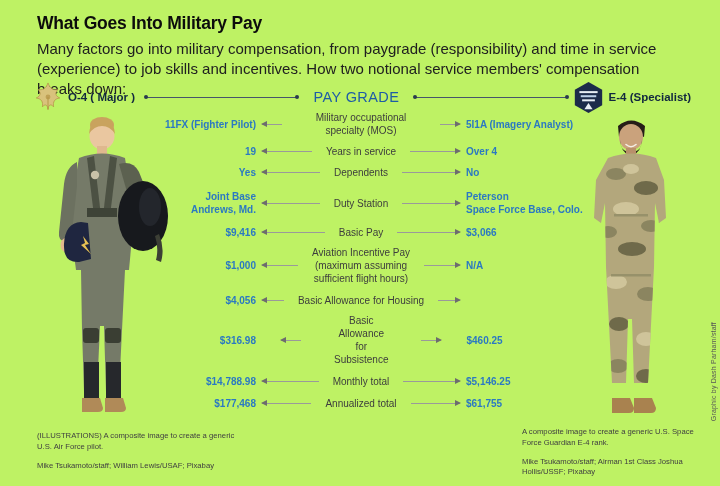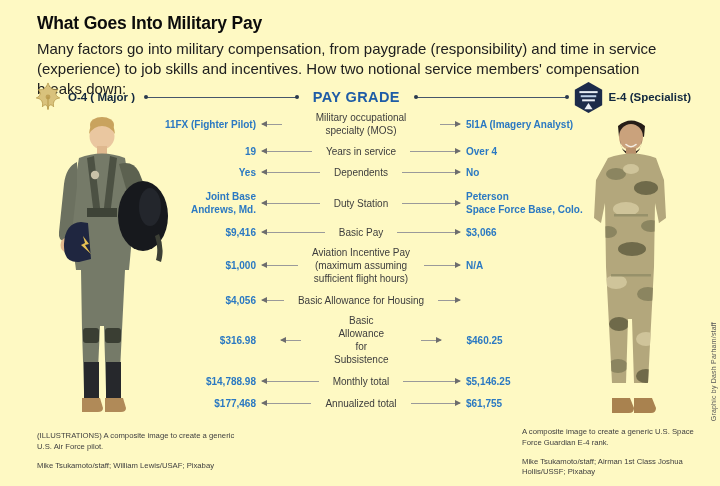--- a/index.html
+++ b/index.html
@@ -1,31 +1,31 @@
 <!DOCTYPE html>
 <html><head>
 <meta charset="utf-8">
 <style>
   html,body{margin:0;padding:0;background:#fff;}
-  .page{position:relative;width:720px;height:486px;background:#fef9c3;overflow:hidden;
+  .page{position:relative;width:720px;height:486px;background:#bef264;overflow:hidden;
         font-family:"Liberation Sans",sans-serif;color:#1a1a1a;}
 
   .title{position:absolute;left:37px;top:13px;font-size:17.5px;font-weight:800;
          color:#0c0c0c;letter-spacing:-.2px;}
   .subtitle{position:absolute;left:37px;top:39px;width:632px;font-size:15px;
             line-height:1.32;color:#202020;}
 
   
   .hdr{position:absolute;left:33px;top:79px;right:24px;height:36px;display:flex;align-items:center;justify-content:flex-end;}
   .rank{font-size:11.5px;font-weight:bold;color:#12283f;white-space:nowrap;margin:0 5px;}
   .hline{flex:1;height:0;border-top:1.6px solid #46566a;position:relative;margin:0 6px;}
   .hline::before,.hline::after{content:"";position:absolute;top:-2.6px;width:4px;height:4px;
        border-radius:50%;background:#2a3a4e;}
   .hline::before{left:-2px;} .hline::after{right:-2px;}
-  .paygrade{font-size:14.5px;font-weight:700;color:#1e5ca6;letter-spacing:.4px;margin:0 10px;}
+  .paygrade{font-size:14.5px;font-weight:400;color:#1e5ca6;letter-spacing:.4px;margin:0 10px;}
   .insignia{flex:0 0 auto;display:block;}
 
   
   .compare{position:absolute;left:146px;top:111px;width:450px;}
   .row{display:grid;grid-template-columns:110px 1fr auto 1fr 130px;align-items:center;
        min-height:14px;margin-bottom:7px;}
   .rows .row:nth-child(3){margin-bottom:11px;}
   .rows .row:nth-child(4){margin-bottom:9px;}
   .rows .row:nth-child(6){margin-bottom:8px;}
   .rows .row:nth-child(8){margin-bottom:8px;gap:19px;}

